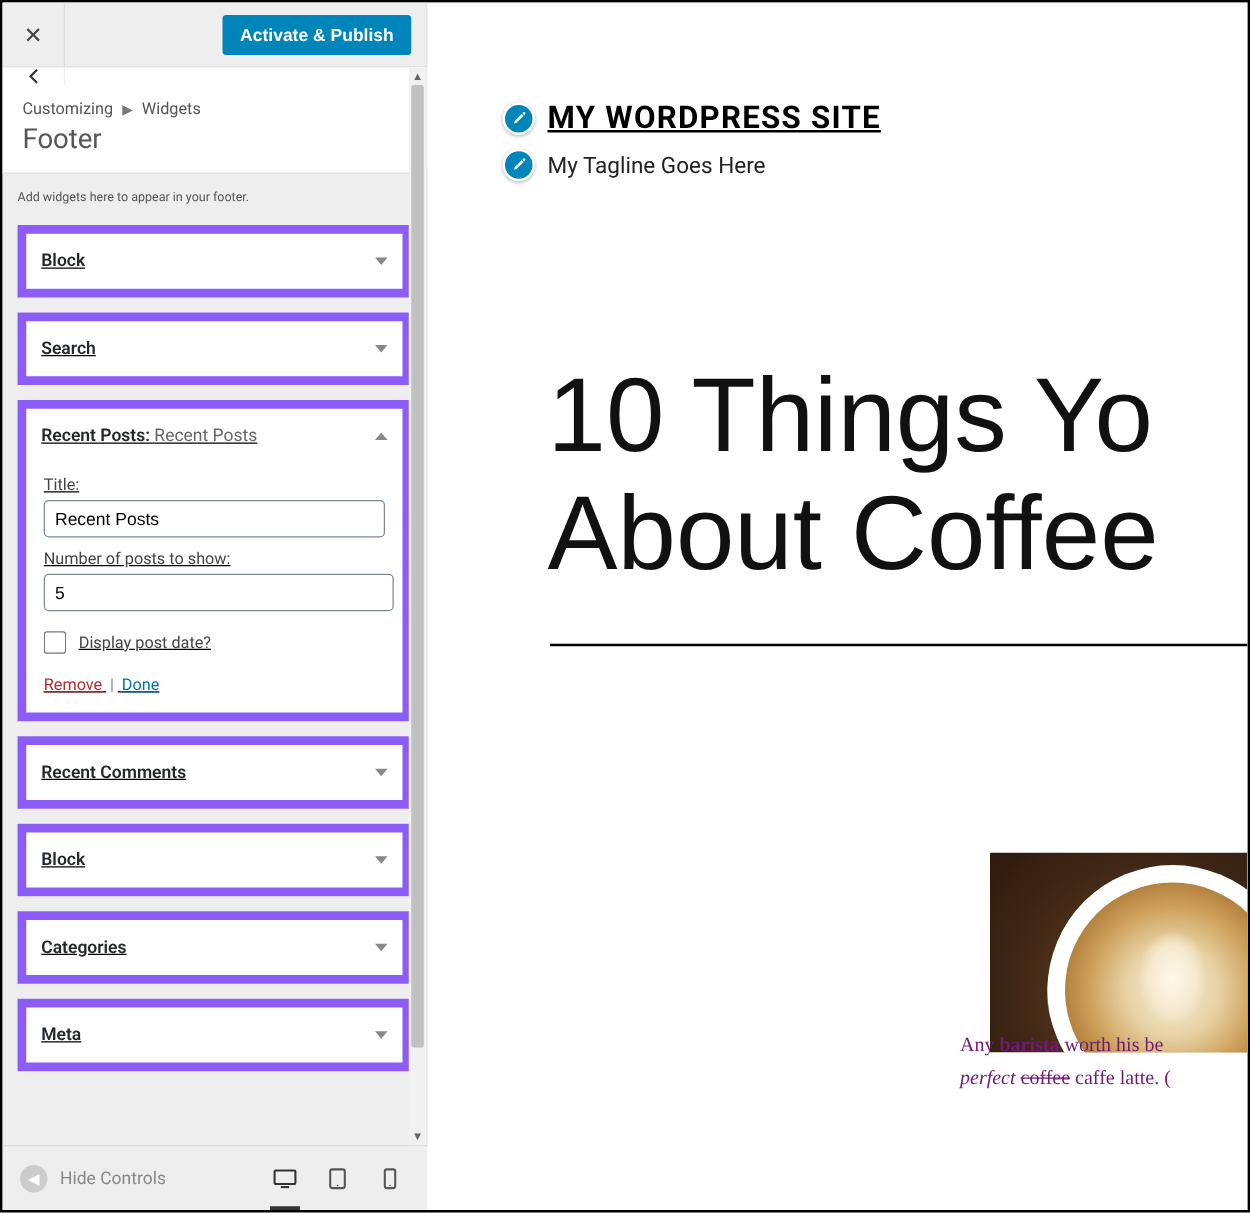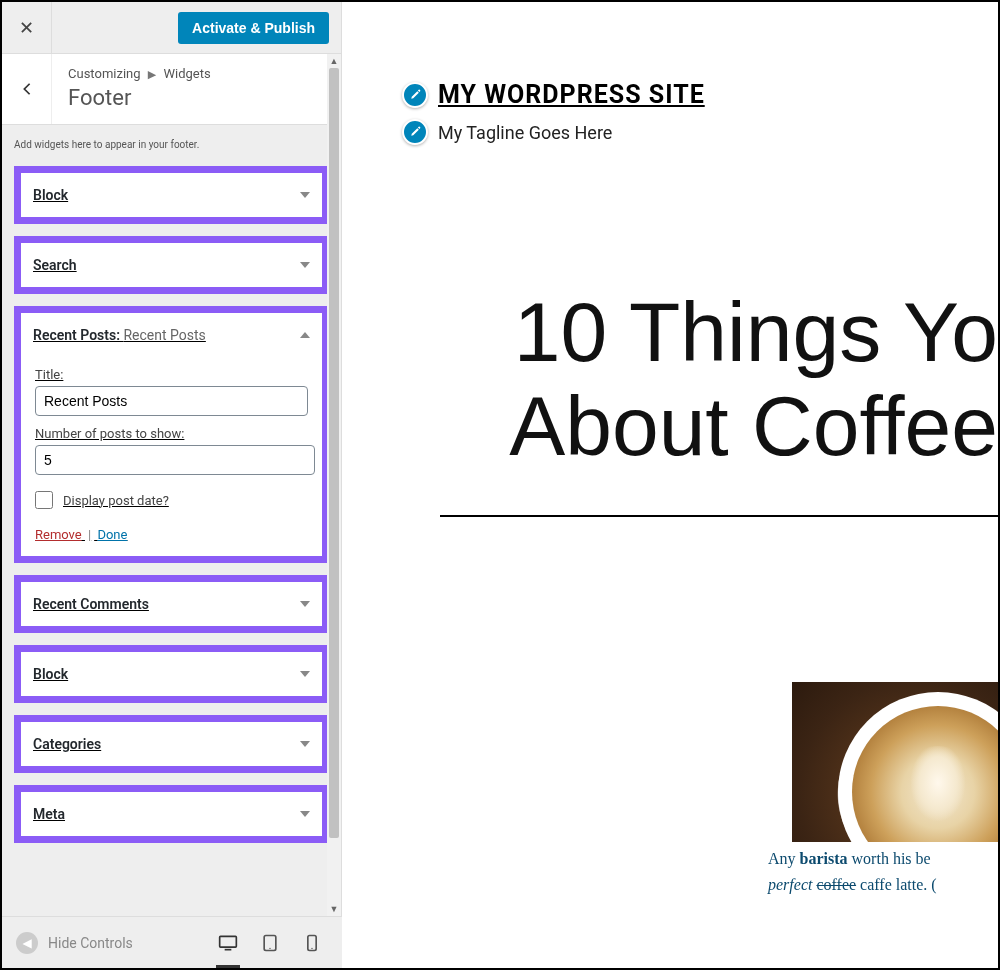--- a/index.html
+++ b/index.html
@@ -7,21 +7,21 @@
   .app { display: flex; width: 100%; height: 100%; position: relative; }
   
   
   .sidebar { width: 340px; height: calc(100% - 52px); background: #eee; display: flex; flex-direction: column; border-right: 1px solid #ddd; position: relative; }
   
   .sidebar-top { height: 52px; display: flex; align-items: center; background: #eee; border-bottom: 1px solid #ddd; }
   .close-btn { width: 50px; height: 52px; display:flex; align-items:center; justify-content:center; border-right:1px solid #ddd; cursor:pointer; color:#444; font-size:18px; }
   .publish-area { flex:1; display:flex; justify-content:flex-end; align-items:center; padding-right:12px; }
   .publish-btn { background:#0085ba; color:#fff; border:none; padding:8px 14px; font-size:14px; font-weight:600; border-radius:3px; cursor:pointer; }
   
-  .breadcrumb-row { background:#fff; border-bottom:1px solid #ddd; display:flex; align-items:stretch; }
+  .breadcrumb-row { background:#fff; border-bottom:1px solid #ddd; display:flex; align-items:stretch;flex-direction:column; }
   .back-btn { width:50px; display:flex; align-items:center; justify-content:center; border-right:1px solid #eee; cursor:pointer; font-size:18px; color:#333; }
   .breadcrumb-text { padding:12px 16px 14px; }
   .breadcrumb-small { font-size:13px; color:#555; }
   .chev { margin:0 4px; font-size:11px; color:#777; }
   .section-title { font-size:22px; color:#555; font-weight:400; margin-top:4px; }
   
   .scroll-area { flex:1; overflow-y:auto; padding:14px 12px 12px; }
   .scroll-desc { font-size:10px; color:#555; margin-bottom:16px; }
   
   .widget { background:#fff; border:7px solid #8b5cf6; margin-bottom:12px;text-decoration:underline; }
@@ -59,30 +59,30 @@
   
   
   .preview { flex:1; background:#fff; position:relative; overflow:hidden; padding:78px 0 0 60px; }
   .edit-pill { display:inline-flex; width:26px; height:26px; border-radius:50%; background:#0085ba; border:2px solid #fff; box-shadow:0 1px 3px rgba(0,0,0,.3); vertical-align:middle; margin-right:10px; align-items:center; justify-content:center; }
   .edit-pill svg { width:12px; height:12px; fill:#fff; }
   .site-title-row { display:flex; align-items:center; }
   .site-title { font-size:25px; font-weight:700; text-decoration:underline; color:#000; letter-spacing:1px; }
   .tagline-row { display:flex; align-items:center; margin-top:10px; }
   .tagline { font-size:18px; color:#222; }
   
-  .post-title { font-size:84px; font-weight:300; color:#111; line-height:1.12; margin-top:140px; margin-left:36px; white-space:nowrap; font-family: "Segoe UI Light","Segoe UI",sans-serif; text-align: right; }
+  .post-title { font-size:84px; font-weight:300; color:#111; line-height:1.12; margin-top:140px; margin-left:36px; white-space:nowrap; font-family: "Segoe UI Light","Segoe UI",sans-serif; }
   .hr { height:2px; background:#000; margin:42px 0 0 38px; width:900px; }
   
   .coffee-img { position:absolute; right:0; top:680px; width:206px; height:160px; overflow:hidden; }
   .coffee-bg { width:100%; height:100%; background: radial-gradient(circle at 60% 70%, #d9a85e 0%, #c48a3c 18%, #a86f2e 34%, #8f5a24 42%, #fff 43%, #fff 46%, #4b2e18 47%, #3b2414 70%, #2c1a0e 100%); border: none; }
   .cup { position:absolute; right:-40px; bottom:-50px; width:200px; height:200px; border-radius:50%; background:#fff; }
   .cup-inner { position:absolute; inset:14px; border-radius:50%; background: radial-gradient(circle at 50% 50%, #f3e8d2 0%, #e8d3a6 30%, #cda05a 55%, #a87432 78%, #8a5a24 100%); }
   .latte-art { position:absolute; inset:40px; border-radius:50%; background: radial-gradient(ellipse 50% 70% at 50% 40%, #fff8ec 0%, #f5e9cf 40%, transparent 60%); }
   
-  .body-text { position:absolute; right:0; top:844px; width:230px; font-size:16px; line-height:1.6; text-align:left; white-space:nowrap; font-family: Georgia, serif; color:#0c4a6e; }
+  .body-text { position:absolute; right:0; top:822px; width:230px; font-size:16px; line-height:1.6; text-align:left; white-space:nowrap; font-family: Georgia, serif; color:#701a75; }
   .body-text b { font-weight:700; }
   .body-text i { font-style:italic; }
   .strike { text-decoration:line-through; }
 </style>
 </head>
 <body>
 
 <div class="app">
 
   <div class="sidebar">

